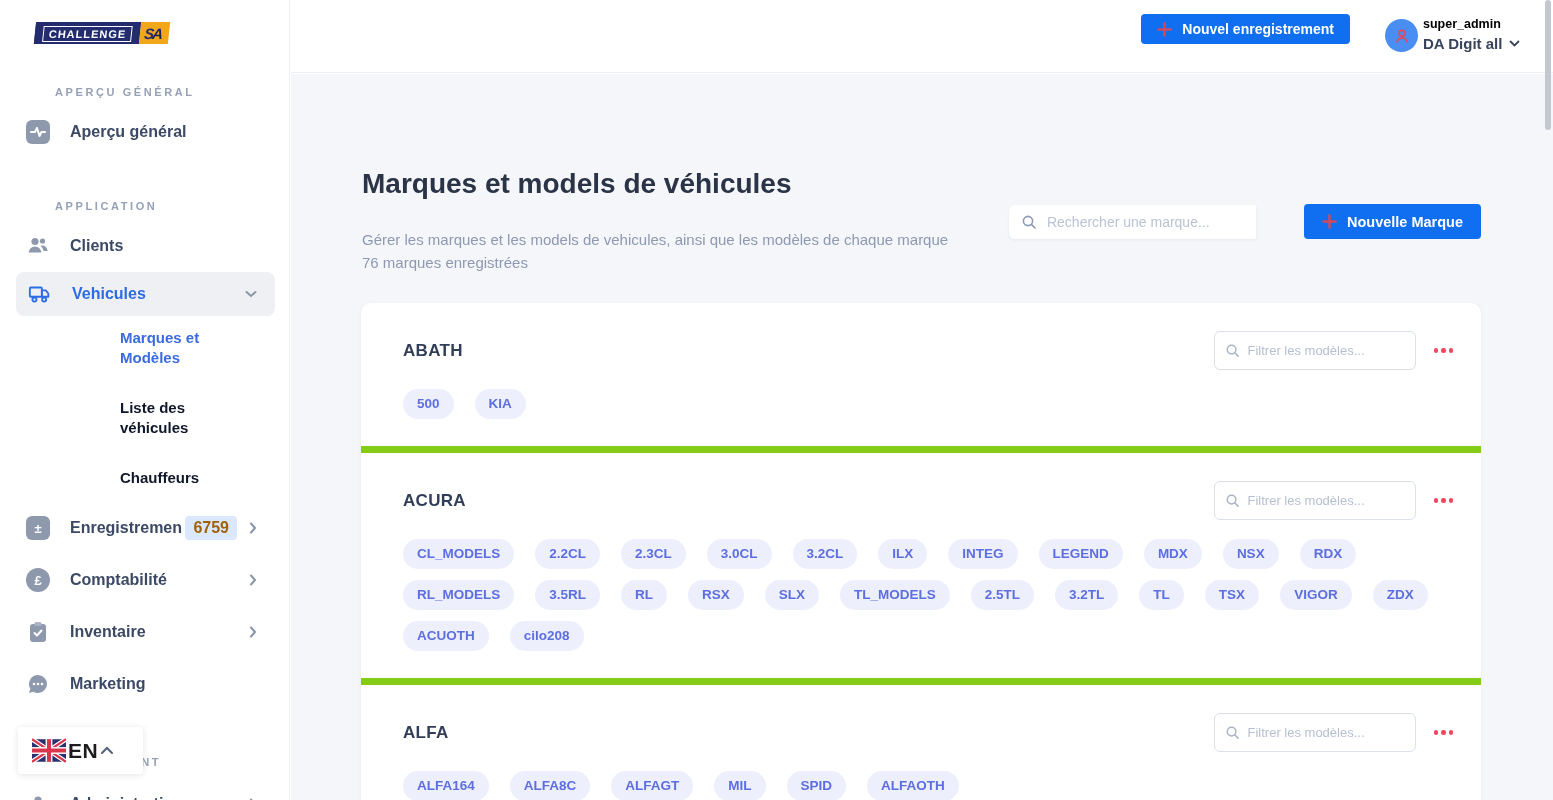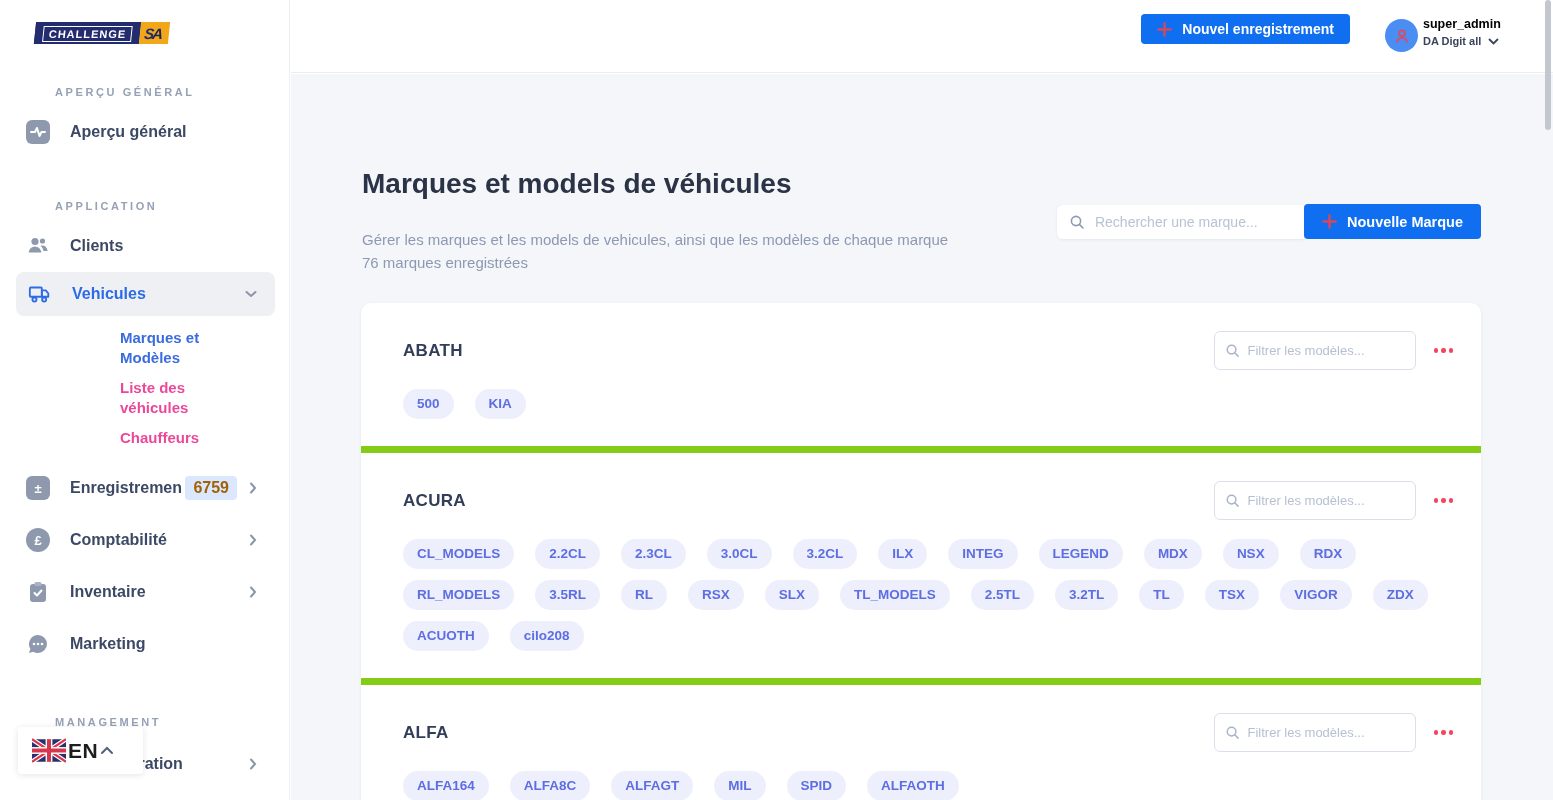--- a/index.html
+++ b/index.html
@@ -21,50 +21,50 @@
 
   .nav-item { display:flex; align-items:center; height:44px; margin:0 14px; padding:0 18px 0 12px; border-radius:8px; font-size:16px; font-weight:700; color:#3c4965; cursor:pointer; }
   .nav-item .nicon { width:24px; height:24px; margin-right:20px; flex:0 0 24px; display:flex; align-items:center; justify-content:center; }
   .nav-item.active { background:#eef0f4; color:#2d6ce5;margin-left:16px; }
   .nav-item .chev { margin-left:auto; display:flex; align-items:center; }
   .mt12 { margin-top:12px; } .mt4 { margin-top:4px; } .mt8 { margin-top:8px; } .mt18 { margin-top:18px; } .mt14 { margin-top:14px; }
 
   .icon-badge { width:24px; height:24px; border-radius:6px; background:#8e99ae; color:#fff; display:flex; align-items:center; justify-content:center; font-size:13px; font-weight:700; }
   .icon-circle { width:24px; height:24px; border-radius:50%; background:#8e99ae; color:#fff; display:flex; align-items:center; justify-content:center; font-size:13px; font-weight:700; }
 
-  .submenu { margin:12px 0 4px 120px; display:flex; flex-direction:column; gap:10px; }
-  .submenu a { text-decoration:none; font-size:15px; font-weight:600; color:#ec4899; width:104px; line-height:20px; display:block; }
+  .submenu { margin:12px 0 4px 120px; display:flex; flex-direction:column; gap:30px; }
+  .submenu a { text-decoration:none; font-size:15px; font-weight:600; color:#0f172a; width:104px; line-height:20px; display:block; }
   .submenu a.active { color:#3a6be0; }
 
   .badge { background:#dbe7fd; color:#a16207; font-size:16px; font-weight:700; border-radius:4px; padding:3px 8px; margin-left:auto; }
   .chev-right { margin-left:12px; display:flex; align-items:center; }
 
   .lang-box { position:absolute; left:18px; bottom:26px; width:125px; height:47px; background:#fff; border-radius:3px; box-shadow:0 1px 6px rgba(40,50,80,.13); display:flex; align-items:center; padding:0 10px 0 14px; gap:2px; z-index:9; cursor:pointer; }
   .lang-box .en { font-size:21px; font-weight:800; color:#1d1d1f; letter-spacing:.5px; }
 
   
   .topbar { position:absolute; left:291px; top:0; right:0; height:73px; background:#fff; border-bottom:1px solid #ebedf1; z-index:4; }
   .btn { border:none; cursor:pointer; display:inline-flex; align-items:center; justify-content:center; gap:10px; background:#0f6ff0; color:#fff; font-family:"Liberation Sans",sans-serif; font-weight:700; border-radius:4px; }
   .btn-new-record { position:absolute; right:203px; top:14px; height:30px; padding:0 16px; font-size:14px; }
   .avatar { position:absolute; right:135px; top:19px; width:33px; height:33px; border-radius:50%; background:#4a8df3; display:flex; align-items:center; justify-content:center; cursor:pointer; }
   .userblock { position:absolute; right:30px; top:17px; width:100px; cursor:pointer; }
   .user-role { color:#000000; font-size:12.5px; font-weight:700; }
-  .user-name { color:#39445c; font-size:11px; font-weight:700; margin-top:4px; display:flex; align-items:center; gap:7px; }
+  .user-name { color:#39445c; font-size:15px; font-weight:700; margin-top:4px; display:flex; align-items:center; gap:7px; }
 
   
   .main { position:absolute; left:291px; top:74px; right:0; bottom:0; background:#f4f6f9; overflow:hidden; }
   .page-title { position:absolute; left:71px; top:94px; font-size:28px; font-weight:700; color:#2b3347; }
   .page-subtitle { position:absolute; left:71px; top:157px; font-size:15px; color:#8d99b2; }
   .page-count { position:absolute; left:71px; top:180px; font-size:15px; color:#8d99b2; }
 
   .head-controls { position:absolute; right:72px; top:130px; display:flex; align-items:center; }
   .search-box { width:247px; height:34px; background:#fff; border-radius:6px 0 0 6px; box-shadow:0 1px 3px rgba(40,50,80,.07); display:flex; align-items:center; padding:0 12px; gap:10px; }
   .search-box input { border:none; outline:none; flex:1; font-size:14px; font-family:"Liberation Sans",sans-serif; color:#45506b; background:transparent; }
   .search-box input::placeholder { color:#b9c3d4; }
-  .btn-new-brand { height:35px; padding:0 18px; font-size:14.5px; border-radius:4px; }
+  .btn-new-brand { height:35px; padding:0 18px; font-size:14.5px; border-radius:4px;margin-left:48px; }
 
   .brands { position:absolute; left:70px; right:72px; top:229px; background:#fff; border-radius:10px 10px 0 0; box-shadow:0 1px 4px rgba(40,50,80,.05); }
   .brand-row { padding:28px 26px 27px 42px; }
   .brand-row + .brand-row { border-top:7px solid #84cc16; }
   .brand-head { display:flex; align-items:center; }
   .brand-name { font-size:17px; font-weight:700; color:#323e59; letter-spacing:.3px; }
   .brand-right { margin-left:auto; display:flex; align-items:center; }
   .filter-box { width:202px; height:39px; border:1px solid #dadfea; border-radius:6px; background:#fff; display:flex; align-items:center; padding:0 10px; gap:8px; }
   .filter-box input { border:none; outline:none; flex:1; width:100%; font-size:13px; font-family:"Liberation Sans",sans-serif; color:#45506b; background:transparent; }
   .filter-box input::placeholder { color:#b6c0d2; }

